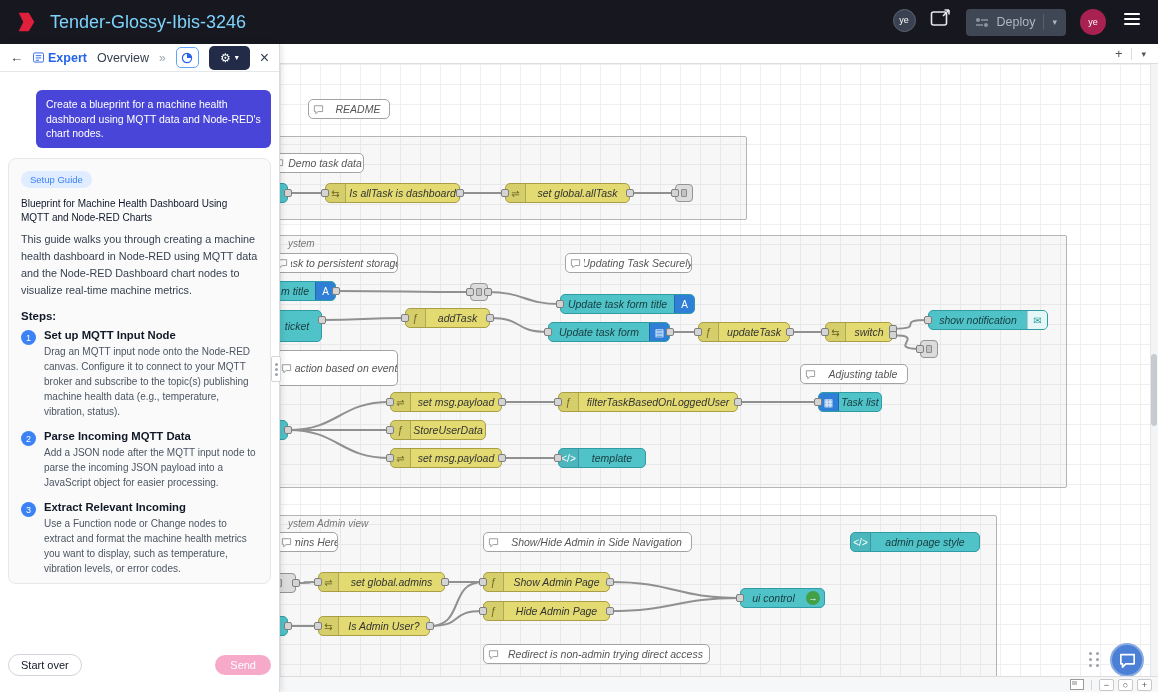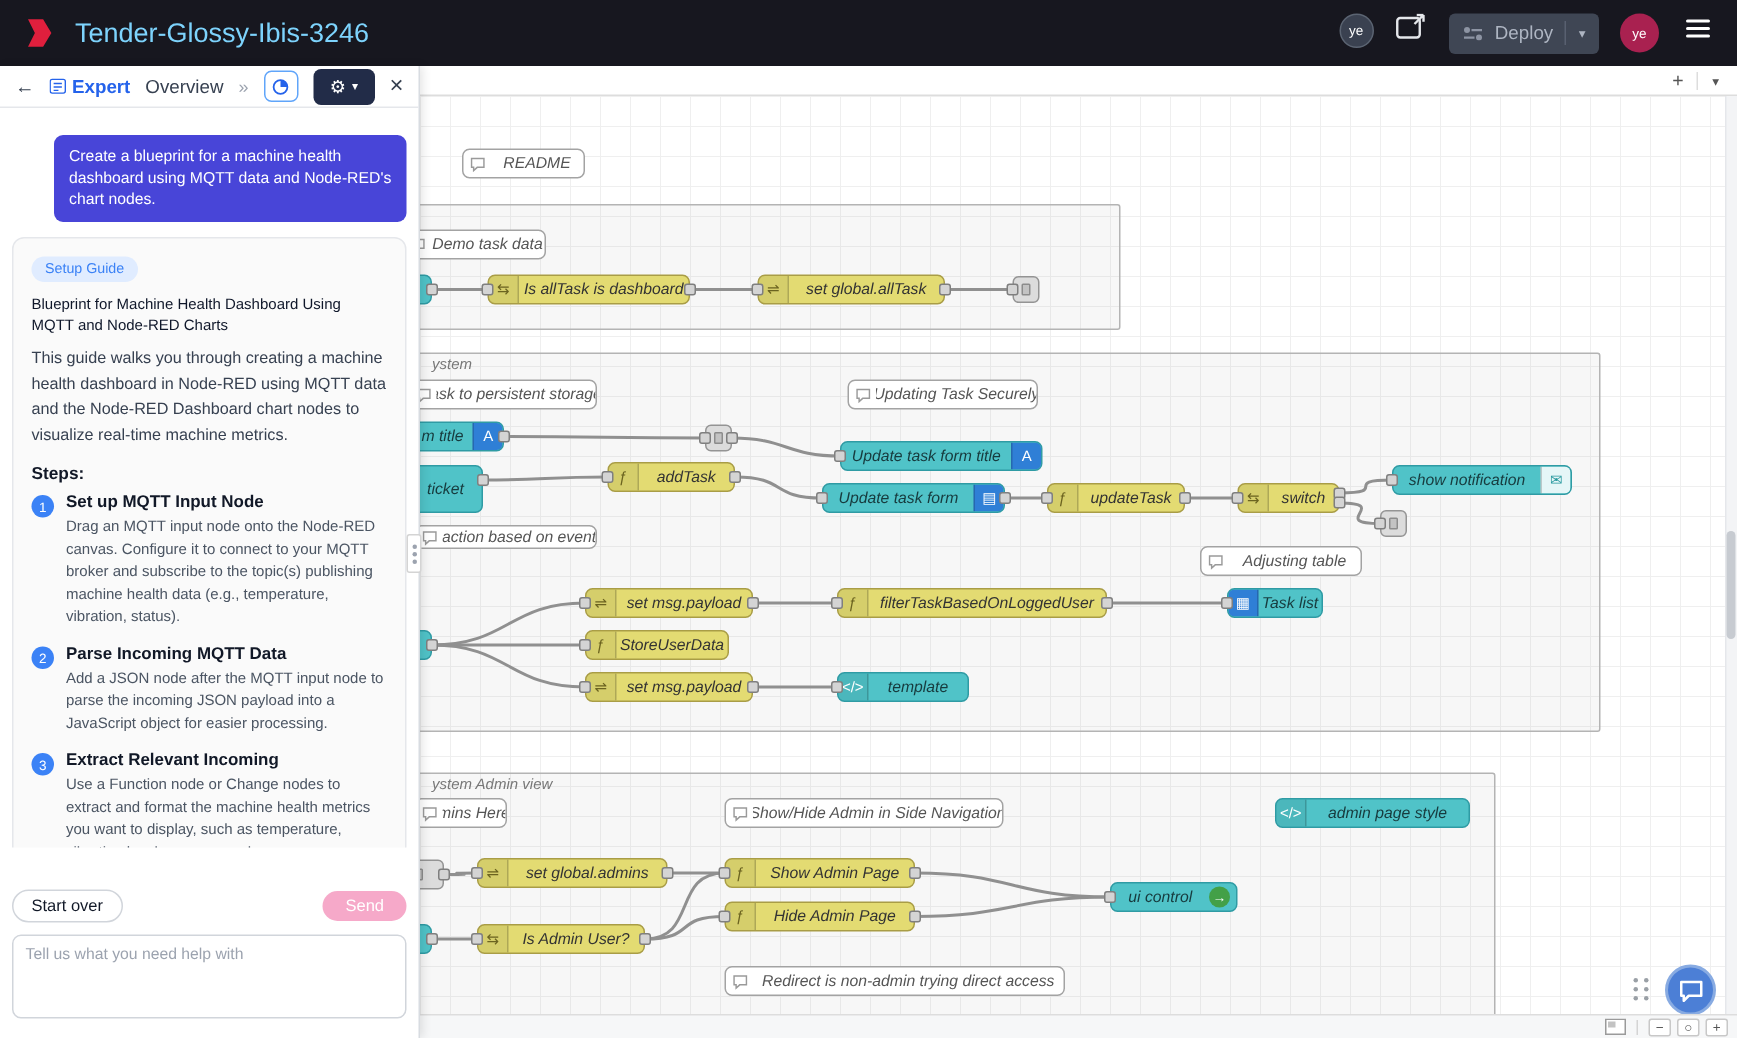--- a/index.html
+++ b/index.html
@@ -203,21 +203,20 @@
             </div>
           </div>
       </div>
     </div>
 
     <div class="panel-footer">
       <div class="footer-row">
         <button class="start-over">Start over</button>
         <button class="send-btn">Send</button>
       </div>
-      <textarea class="prompt" placeholder="Tell us what you need help with" style=""></textarea>
     </div>
   </div>
 
   <div class="panel-grip">
       <i></i>
       <i></i>
       <i></i>
     </div>
 
   <div class="canvas">
@@ -354,21 +353,21 @@
           <span class="nicon left">⇆</span>
           <span class="nlabel">switch</span>
         </div>
         <div class="fnode ui" style="left: 648px; top: 246px; width: 120px; height: 20px;">
           <span class="nlabel">show notification</span>
           <span class="nicon right" style="background: rgba(255, 255, 255, 0.85); color: rgb(43, 154, 160);">✉</span>
         </div>
         <div class="fnode link" style="left: 640px; top: 276px; width: 18px; height: 18px;">
           <span class="nlabel"></span>
         </div>
-        <div class="fnode comment" style="left: -4px; top: 286px; width: 122px; height: 16px; text-align: center;">
+        <div class="fnode comment" style="left: -4px; top: 286px; width: 122px; height: 36px; text-align: center;">
           <span class="nicon left">
             <svg width="11" height="11" viewBox="0 0 16 16">
               <path d="M2 2.5h12V11H7.5L4 14.2V11H2z" fill="#fff" stroke="#9a9a9a" stroke-width="1.4"></path>
             </svg>
           </span>
           <span class="nlabel">action based on event</span>
         </div>
         <div class="fnode comment" style="left: 520px; top: 300px; width: 108px; height: 20px;">
           <span class="nicon left">
             <svg width="11" height="11" viewBox="0 0 16 16">
@@ -405,21 +404,21 @@
           <span class="nlabel">template</span>
         </div>
         <div class="fnode comment" style="left: -4px; top: 468px; width: 62px; height: 20px;">
           <span class="nicon left">
             <svg width="11" height="11" viewBox="0 0 16 16">
               <path d="M2 2.5h12V11H7.5L4 14.2V11H2z" fill="#fff" stroke="#9a9a9a" stroke-width="1.4"></path>
             </svg>
           </span>
           <span class="nlabel">mins Here</span>
         </div>
-        <div class="fnode comment" style="left: 203px; top: 468px; width: 186px; height: 20px;">
+        <div class="fnode comment" style="left: 203px; top: 468px; width: 209px; height: 20px;">
           <span class="nicon left">
             <svg width="11" height="11" viewBox="0 0 16 16">
               <path d="M2 2.5h12V11H7.5L4 14.2V11H2z" fill="#fff" stroke="#9a9a9a" stroke-width="1.4"></path>
             </svg>
           </span>
           <span class="nlabel">Show/Hide Admin in Side Navigation</span>
         </div>
         <div class="fnode ui" style="left: 570px; top: 468px; width: 130px; height: 20px;">
           <span class="nicon left">&lt;/&gt;</span>
           <span class="nlabel">admin page style</span>

